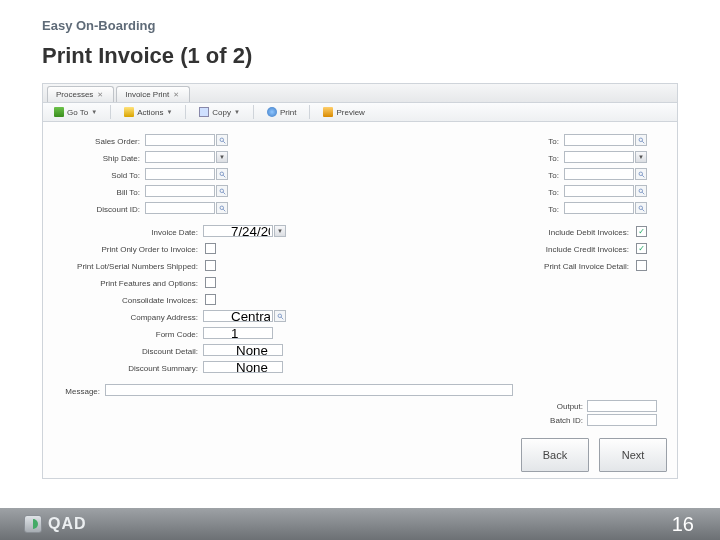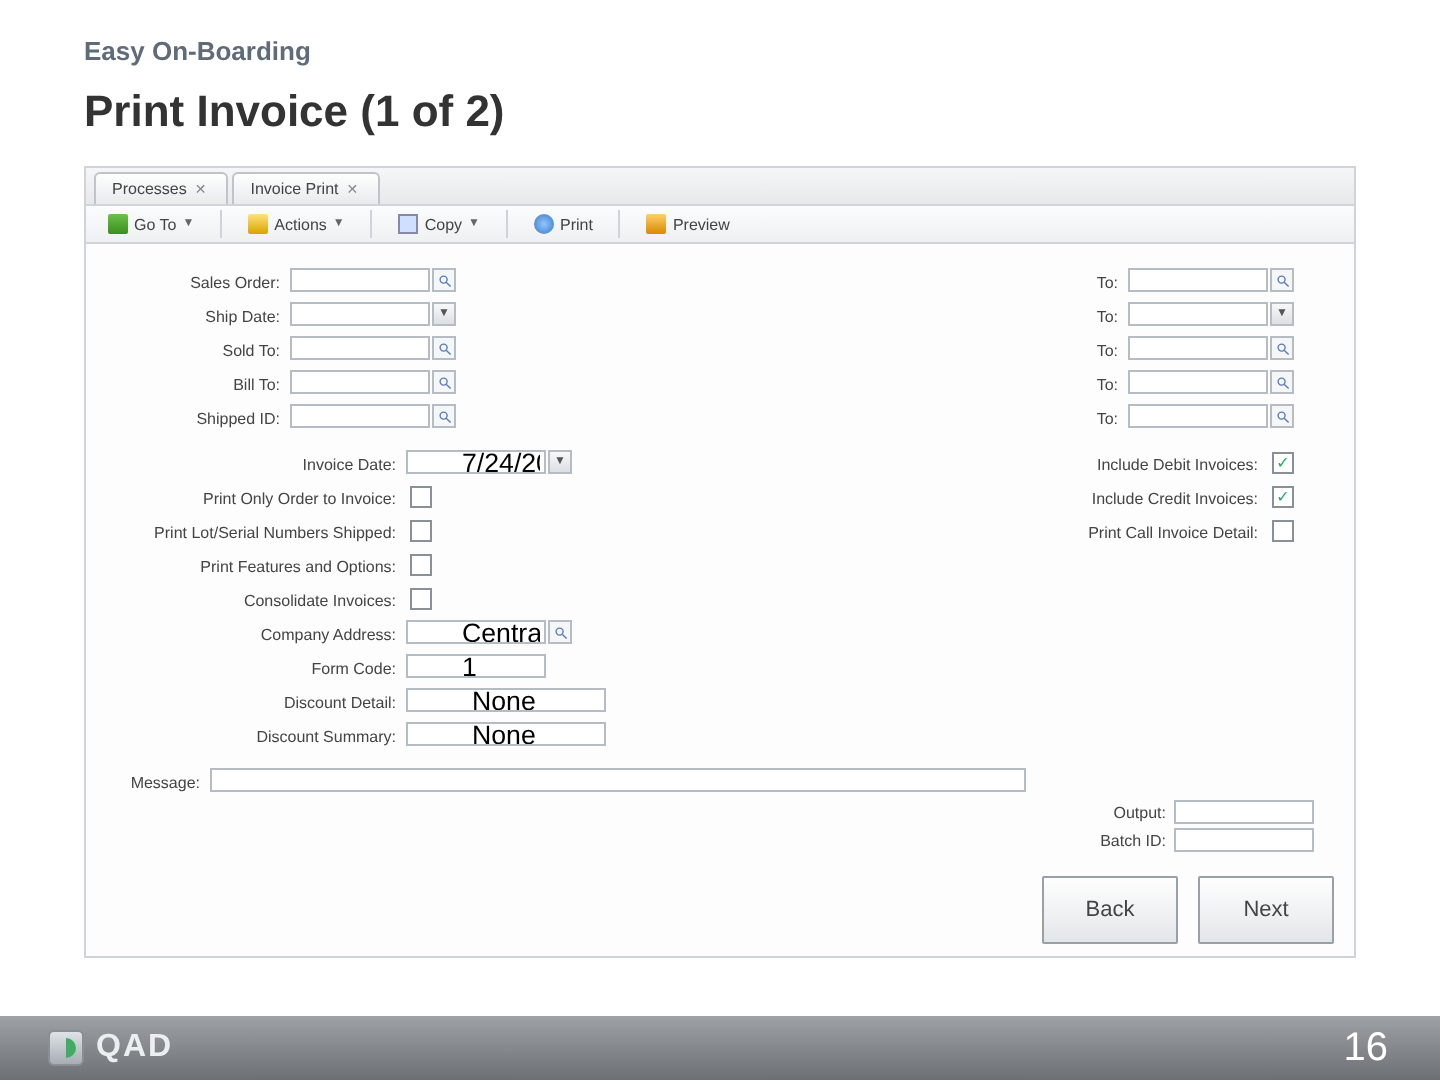--- a/index.html
+++ b/index.html
@@ -67,21 +67,21 @@
   .cols { display:flex; gap:60px; }
   .col { flex: 0 0 auto; }
   .frow { display:flex; align-items:flex-end; height:16px; margin-bottom:1px; }
   .flabel { width:92px; text-align:right; padding-right:5px; color:#444; font-size:8px; white-space:nowrap; }
   .flabel.w2 { width:150px; }
   .flabel.w3 { width:60px; }
   .finput {
     height:12px; border:1px solid #b5bcc4; background:#fff; padding:0 2px;
   }
   .finput.sm { width:70px;padding-left:27px; }
-  .finput.md { width:100px;padding-left:32px; }
+  .finput.md { width:80px;padding-left:32px; }
   .finput.lg { width:408px; }
   .lookup { width:12px; height:12px; border:1px solid #b5bcc4; background:#f4f6f8; margin-left:1px; display:flex; align-items:center; justify-content:center; }
   .lookup svg { width:7px; height:7px; }
   .combo-btn { width:12px; height:12px; border:1px solid #b5bcc4; background:linear-gradient(#f7f8fa,#dcdfe3); margin-left:1px; display:flex; align-items:center; justify-content:center; font-size:6px; color:#555;}
   .chk { width:11px; height:11px; border:1px solid #8a9098; background:#fff; display:inline-flex; align-items:center; justify-content:center; font-size:8px; color:#2a6; margin-left:2px;}
   .section-gap { height:6px; }
   .bottom-row { display:flex; justify-content:flex-end; gap:10px; padding:6px 10px; }
   .wiz-btn {
     width:68px; height:34px; border:1px solid #9aa0a8; border-radius:1px;
     background:linear-gradient(#fefefe,#e3e6e9); font-size:11px; display:flex; align-items:center; justify-content:center;
@@ -193,21 +193,21 @@
             <span class="flabel">Bill To:</span>
             <input class="finput sm" value="" style="">
             <span class="lookup">
               <svg viewBox="0 0 10 10">
                 <circle cx="4" cy="4" r="2.5" fill="none" stroke="#5a7bb5" stroke-width="1"></circle>
                 <line x1="6" y1="6" x2="9" y2="9" stroke="#5a7bb5" stroke-width="1"></line>
               </svg>
             </span>
           </div>
         <div class="frow">
-            <span class="flabel">Shipped ID:</span>
+            <span class="flabel">Discount ID:</span>
             <input class="finput sm" value="" style="">
             <span class="lookup">
               <svg viewBox="0 0 10 10">
                 <circle cx="4" cy="4" r="2.5" fill="none" stroke="#5a7bb5" stroke-width="1"></circle>
                 <line x1="6" y1="6" x2="9" y2="9" stroke="#5a7bb5" stroke-width="1"></line>
               </svg>
             </span>
           </div>
       </div>
 

